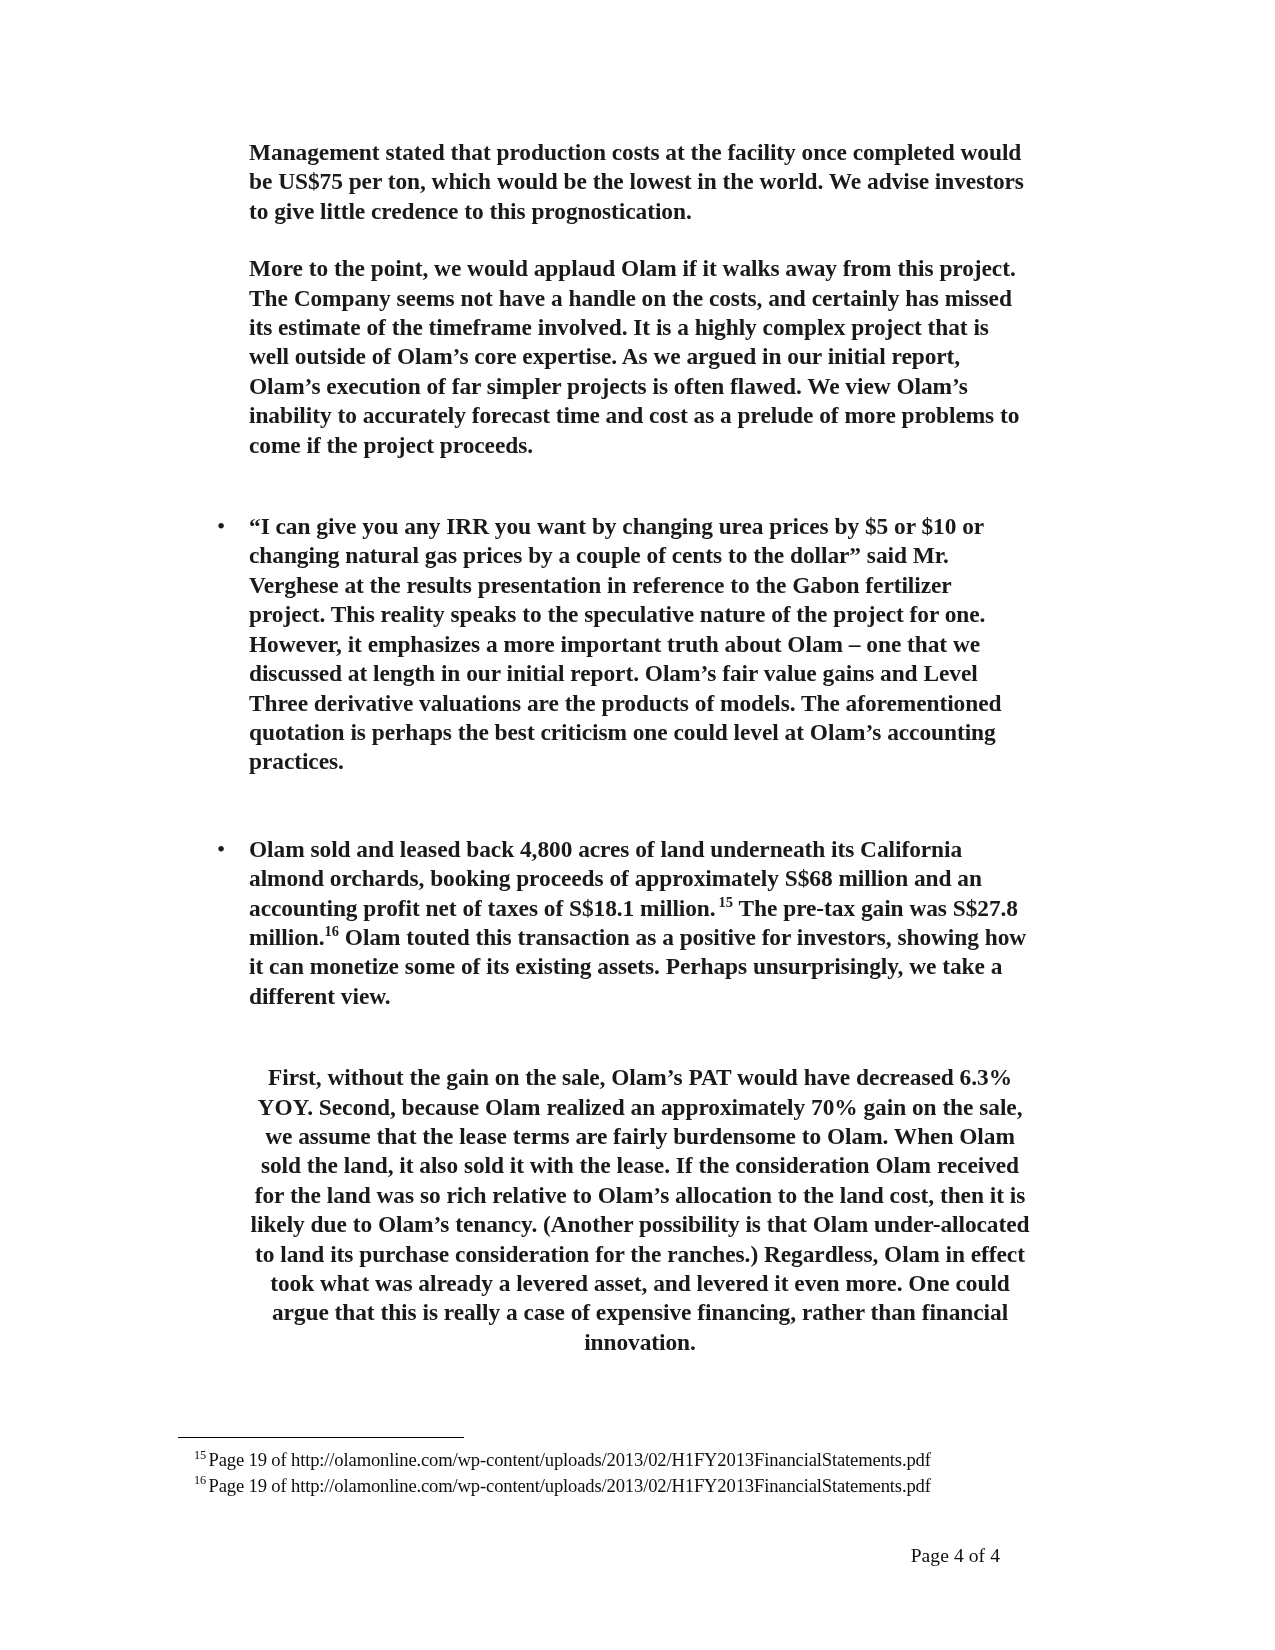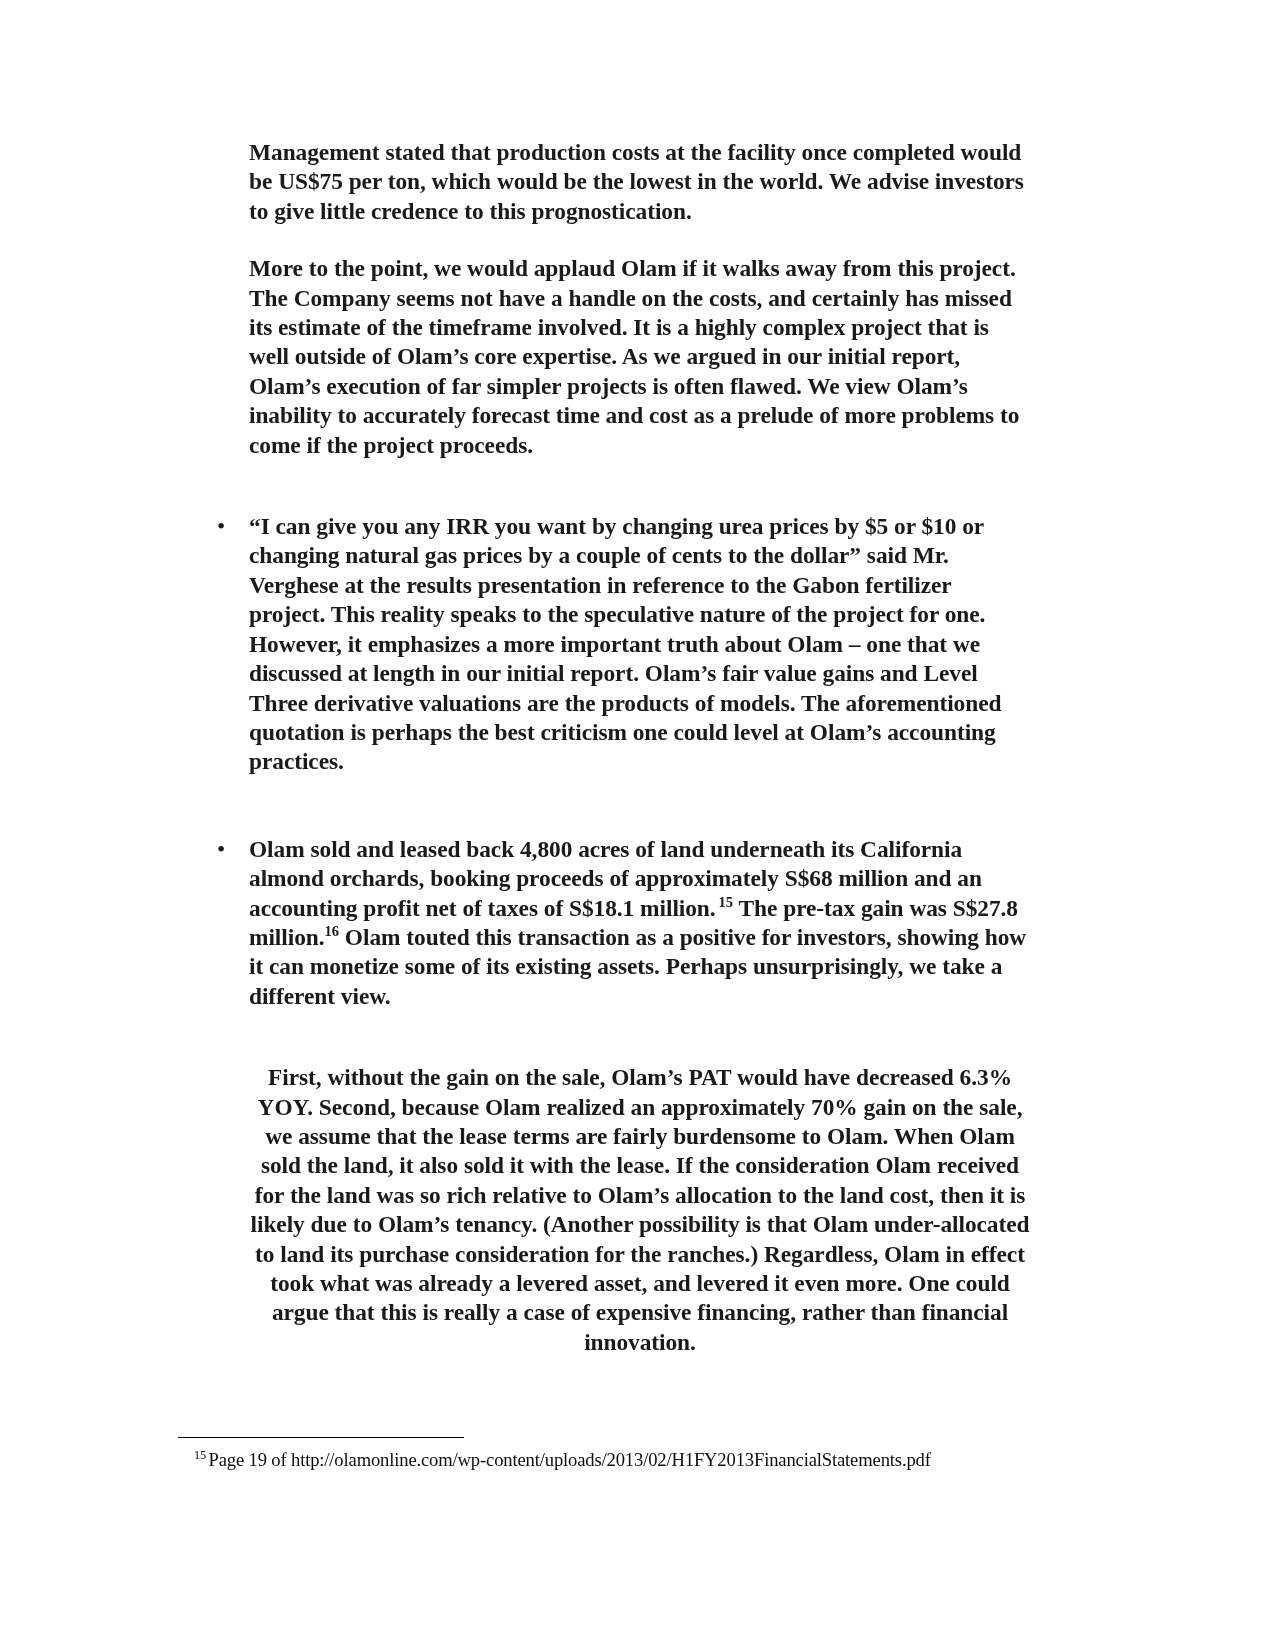--- a/index.html
+++ b/index.html
@@ -136,16 +136,18 @@
     <div class="spacer-24"></div>
 
     <p class="para tight">First, without the gain on the sale, Olam’s PAT would have decreased 6.3% YOY.  Second, because Olam realized an approximately 70% gain on the sale, we assume that the lease terms are fairly burdensome to Olam.  When Olam sold the land, it also sold it with the lease.  If the consideration Olam received for the land was so rich relative to Olam’s allocation to the land cost, then it is likely due to Olam’s tenancy.  (Another possibility is that Olam under-allocated to land its purchase consideration for the ranches.)  Regardless, Olam in effect took what was already a levered asset, and levered it even more.  One could argue that this is really a case of expensive financing, rather than financial innovation.</p>
 
   </div>
 
   <div class="footnote-rule"></div>
 
   <div class="footnotes">
     <div class="footnote"><sup>15</sup><span>Page 19 of http://olamonline.com/wp-content/uploads/2013/02/H1FY2013FinancialStatements.pdf</span></div>
+    <div class="footnote"><sup>16</sup><span>Page 19 of http://olamonline.com/wp-content/uploads/2013/02/H1FY2013FinancialStatements.pdf</span></div>
   </div>
 
+  <div class="page-footer">Page 4 of 4</div>
 
 </div>
 
 </body></html>

